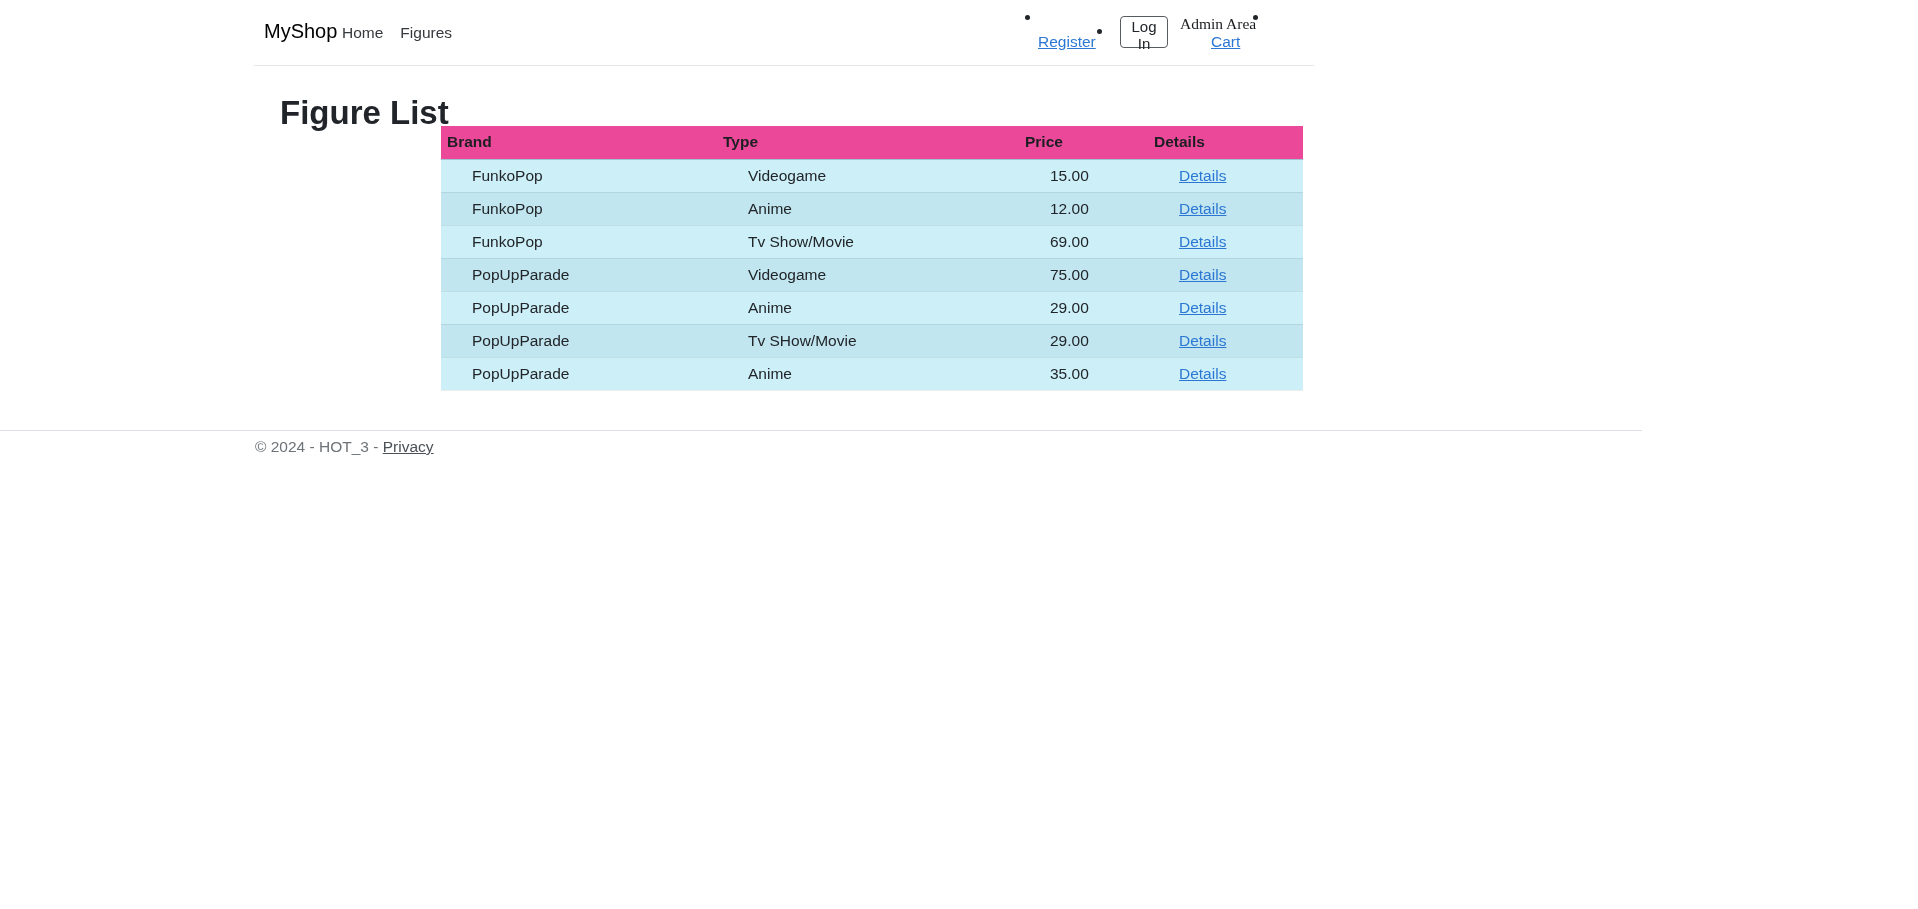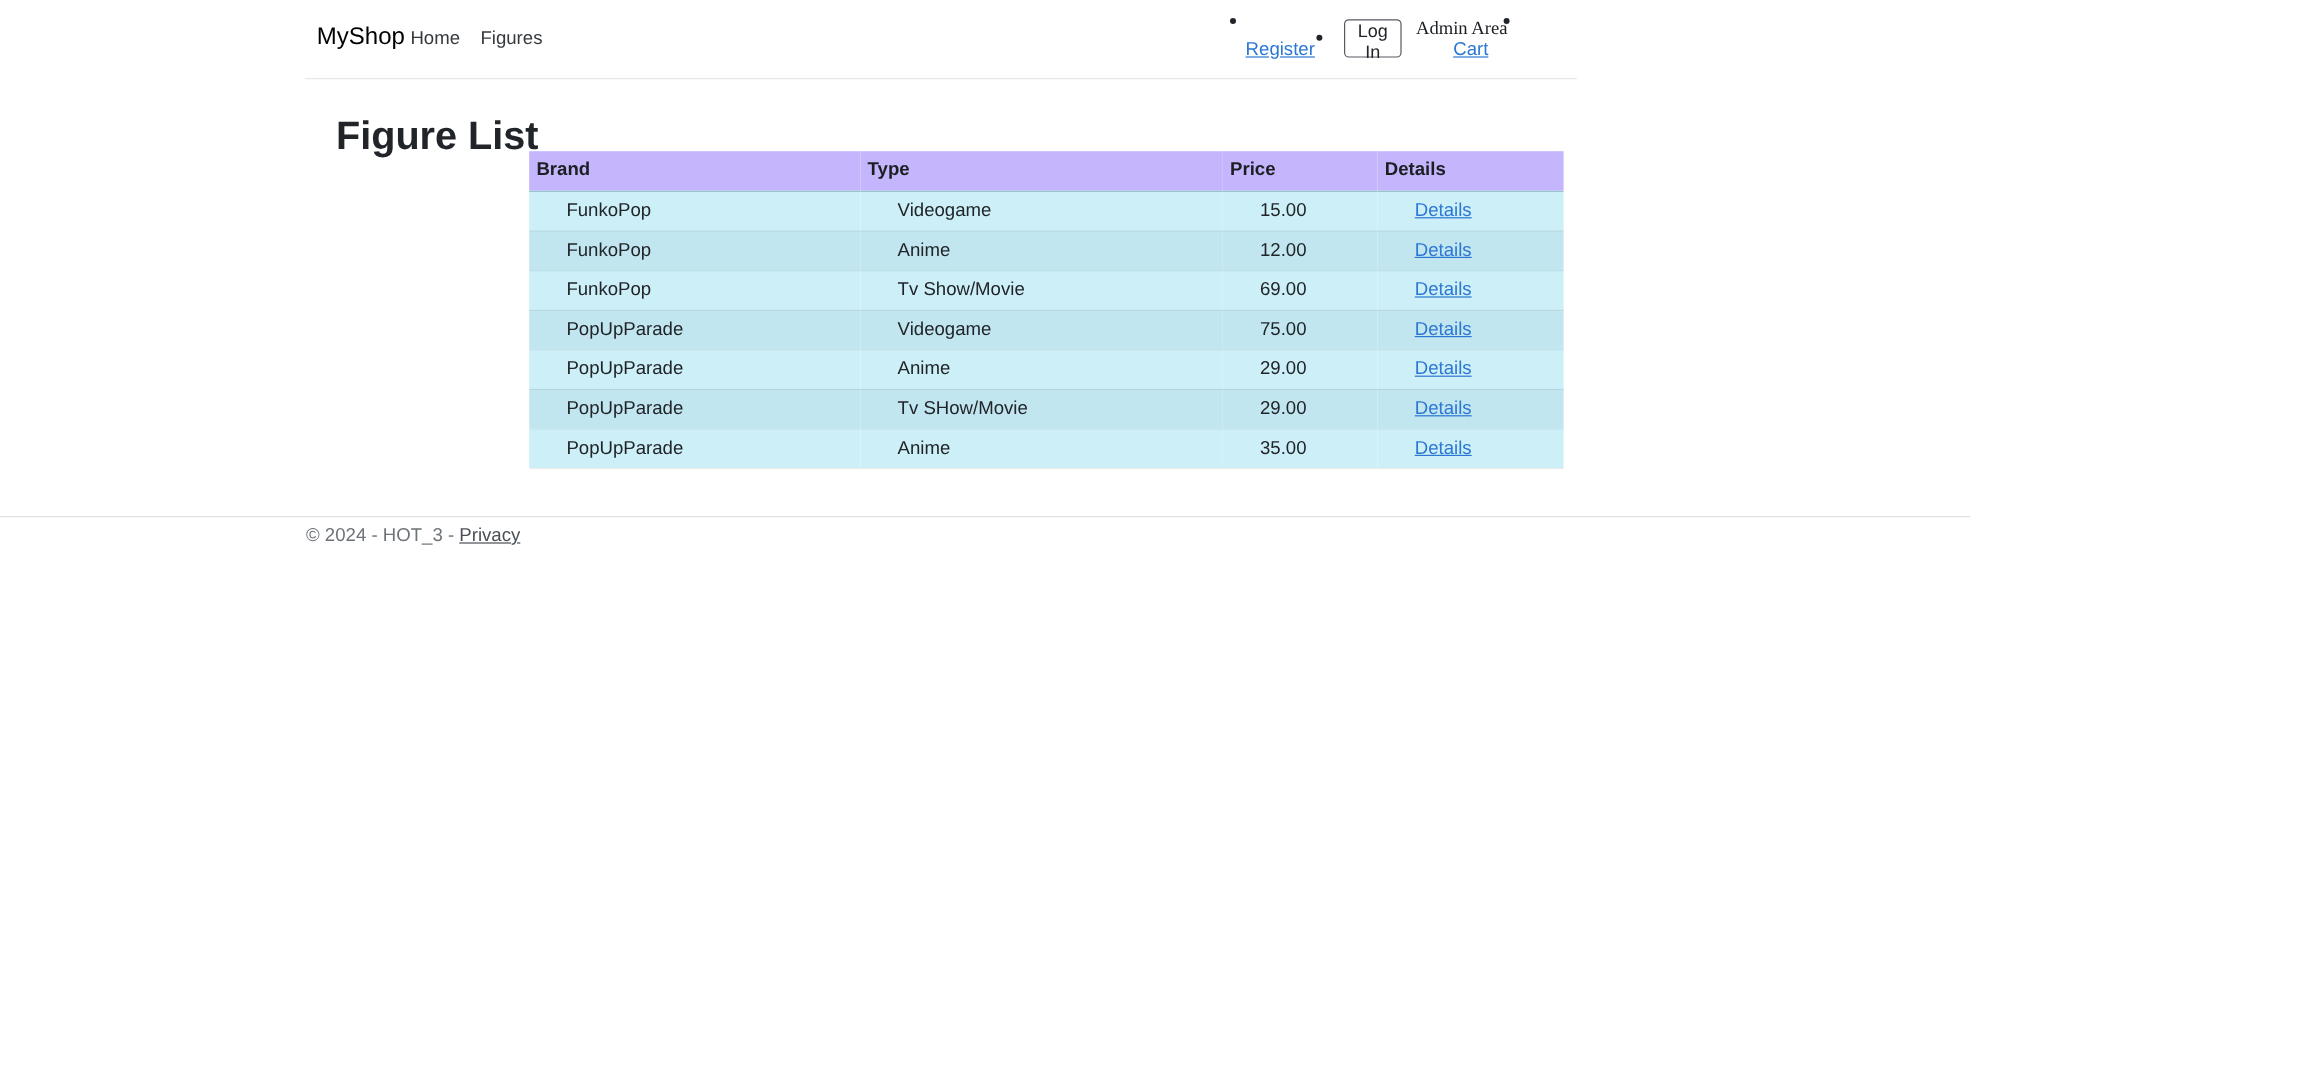--- a/index.html
+++ b/index.html
@@ -43,21 +43,21 @@
   .sidebar-item:last-child { border-bottom: none; }
   .sidebar-link { font-size: 15px; color: #373c41; text-decoration: underline; }
 
   .figure-table {
     position: absolute; left: 441px; top: 126px; width: 862px;
     border-collapse: collapse; font-size: 15.5px;
   }
   .figure-table th, .figure-table td {
     height: 33px; padding: 0 6px; text-align: left; vertical-align: middle;
   }
-  .figure-table thead th { background: #c4b5fd; font-weight: 700; border-bottom: 1px solid #9ec5cf; color: #1c1f22; }
+  .figure-table thead th { background: #ec4899; font-weight: 700; border-bottom: 1px solid #9ec5cf; color: #1c1f22; }
   .figure-table tbody td { border-bottom: 1px solid rgba(0,0,0,0.07); padding-left: 31px; }
   .figure-table tbody tr:nth-child(odd) td  { background: #cdf0f8; }
   .figure-table tbody tr:nth-child(even) td { background: #c1e6f0; }
   .details-link { color: #2b77d3; text-decoration: underline; font-size: 15.5px; }
 
   
   .footer { position: absolute; top: 430px; left: 0; width: 100%; border-top: 1px solid #dee2e6; background: #fff; }
   .footer-text { margin: 7px 0 0 255px; font-size: 15.5px; color: #6d7378; }
   .privacy-link { color: #4a5056; }
 </style>

